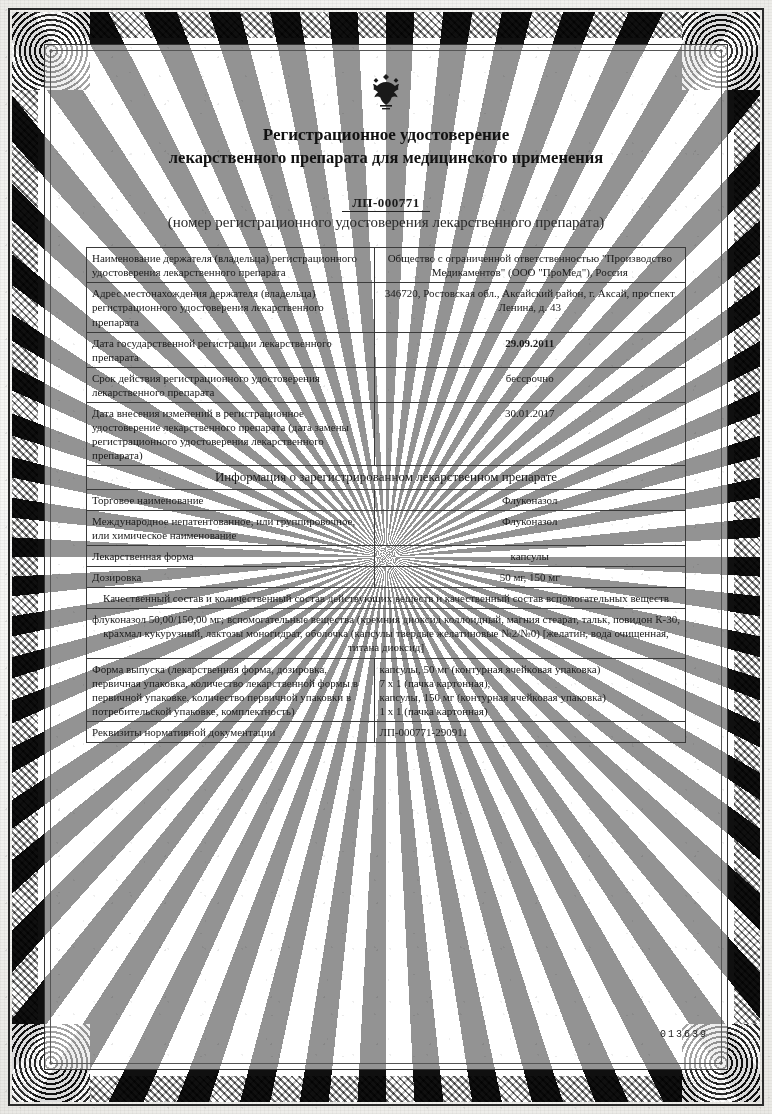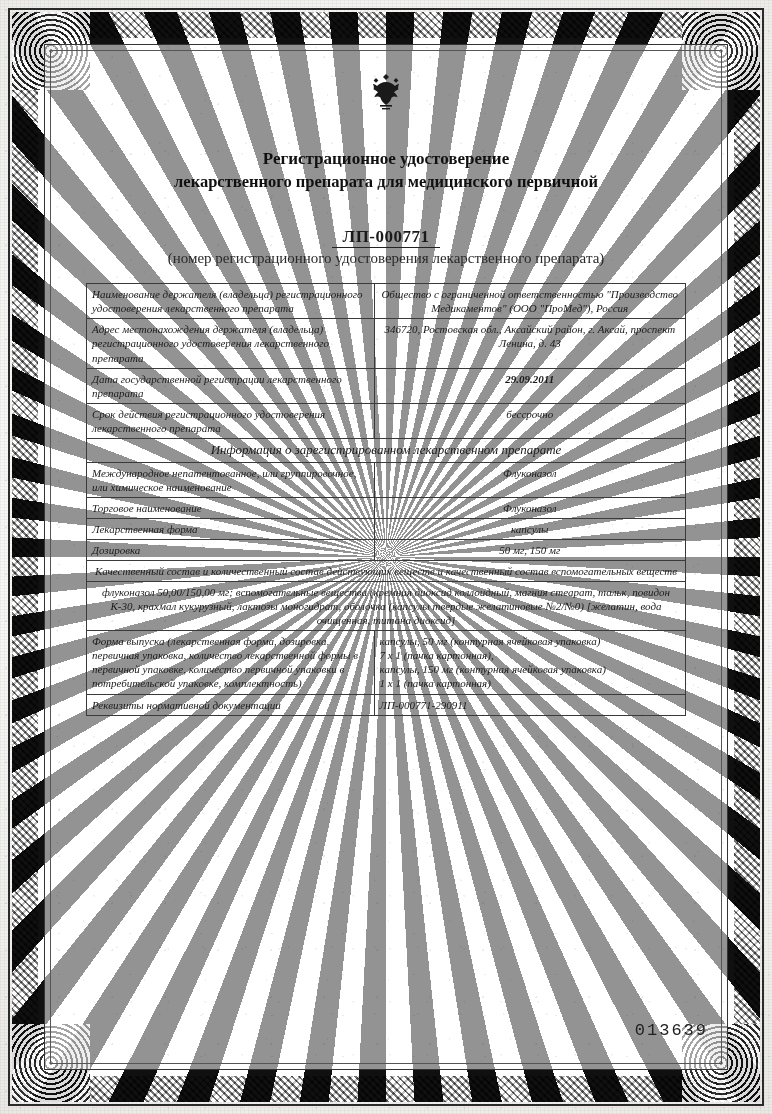--- a/index.html
+++ b/index.html
@@ -104,30 +104,30 @@
     letter-spacing: 0.6px;
     line-height: 1.35;
     font-family: "Liberation Serif", serif;
     color: #1c1c1c;
   }
 
   .doc-title {
     text-align: center;
     font-weight: bold;
     font-size: 17px;
-    margin-top: 32px;
+    margin-top: 8px;
     line-height: 1.35;
     color: #111;
   }
   .doc-title .line2 { font-size: 16.5px; }
 
   .reg-number {
     text-align: center;
-    margin-top: 34px;
-    font-size: 17px;
+    margin-top: 26px;
+    font-size: 13px;
     font-weight: bold;
     letter-spacing: 0.5px;
   }
   .reg-number span.num {
     border-bottom: 1px solid #222;
     padding: 0 10px 1px 10px;
   }
   .reg-caption {
     text-align: center;
     font-size: 15px;
@@ -139,39 +139,38 @@
     width: 100%;
     border-collapse: collapse;
     margin-top: 16px;
     font-size: 11px;
     line-height: 1.28;
   }
   table.doc td {
     border: 1px solid #3a3a3a;
     padding: 3px 5px;
     vertical-align: top;
-    font-style: italic;
   }
   td.label { width: 48%; }
   td.value { width: 52%; text-align: center; vertical-align: middle; }
   td.value.left { text-align: left; margin-top: 48px; }
   td.section {
     text-align: center;
     font-size: 13px;
     padding: 4px 5px;
   }
   td.full { text-align: center; }
   td.value.bold { font-weight: bold; }
   .v-center { vertical-align: middle; }
 
   .serial {
     position: absolute;
     right: 64px;
     bottom: 74px;
-    font-size: 17px;
+    font-size: 10px;
     letter-spacing: 2px;
     font-family: "Liberation Mono", monospace;
     color: #222;
   }
 
   
   .speckle {
     position: absolute;
     inset: 0;
     pointer-events: none;
@@ -211,21 +210,21 @@
           <path d="M19 10 c-4 0 -7 2 -9 4 -1.6 -1.4 -3 -2 -4 -2 1 2 1 4 .6 5.6 2 .4 3.4 1.6 4.4 3 -1.6 1 -3 2.6 -3.6 4.6 2.6 -1 4.6 -.6 6 .2 .6 2.6 2.6 5.4 5.6 7.6 3 -2.2 5 -5 5.6 -7.6 1.4 -.8 3.4 -1.2 6 -.2 -.6 -2 -2 -3.6 -3.6 -4.6 1 -1.4 2.4 -2.6 4.4 -3 -.4 -1.6 -.4 -3.6 .6 -5.6 -1 0 -2.4 .6 -4 2 -2 -2 -5 -4 -9 -4z"></path>
           <path d="M13 33 h12 v1.6 h-12z"></path>
           <path d="M15 36 h8 v1.4 h-8z"></path>
         </g>
       </svg>
     </div>
 
 
     <div class="doc-title">
       <div>Регистрационное удостоверение</div>
-      <div class="line2">лекарственного препарата для медицинского первичной</div>
+      <div class="line2">лекарственного препарата для медицинского применения</div>
     </div>
 
     <div class="reg-number">
       <span class="num">ЛП-000771</span>
     </div>
     <div class="reg-caption">(номер регистрационного удостоверения лекарственного препарата)</div>
 
     <table class="doc">
       <tbody>
         <tr>
@@ -238,28 +237,32 @@
         </tr>
         <tr>
           <td class="label">Дата государственной регистрации лекарственного препарата</td>
           <td class="value bold">29.09.2011</td>
         </tr>
         <tr>
           <td class="label">Срок действия регистрационного удостоверения лекарственного препарата</td>
           <td class="value">бессрочно</td>
         </tr>
         <tr>
+          <td class="label">Дата внесения изменений в регистрационное удостоверение лекарственного препарата (дата замены регистрационного удостоверения лекарственного препарата)</td>
+          <td class="value">30.01.2017</td>
+        </tr>
+        <tr>
           <td class="section" colspan="2">Информация о зарегистрированном лекарственном препарате</td>
         </tr>
         <tr>
+          <td class="label">Торговое наименование</td>
+          <td class="value">Флуконазол</td>
+        </tr>
+        <tr>
           <td class="label">Международное непатентованное, или группировочное, или химическое наименование</td>
-          <td class="value">Флуконазол</td>
-        </tr>
-        <tr>
-          <td class="label">Торговое наименование</td>
           <td class="value">Флуконазол</td>
         </tr>
         <tr>
           <td class="label">Лекарственная форма</td>
           <td class="value">капсулы</td>
         </tr>
         <tr>
           <td class="label">Дозировка</td>
           <td class="value">50 мг, 150 мг</td>
         </tr>

